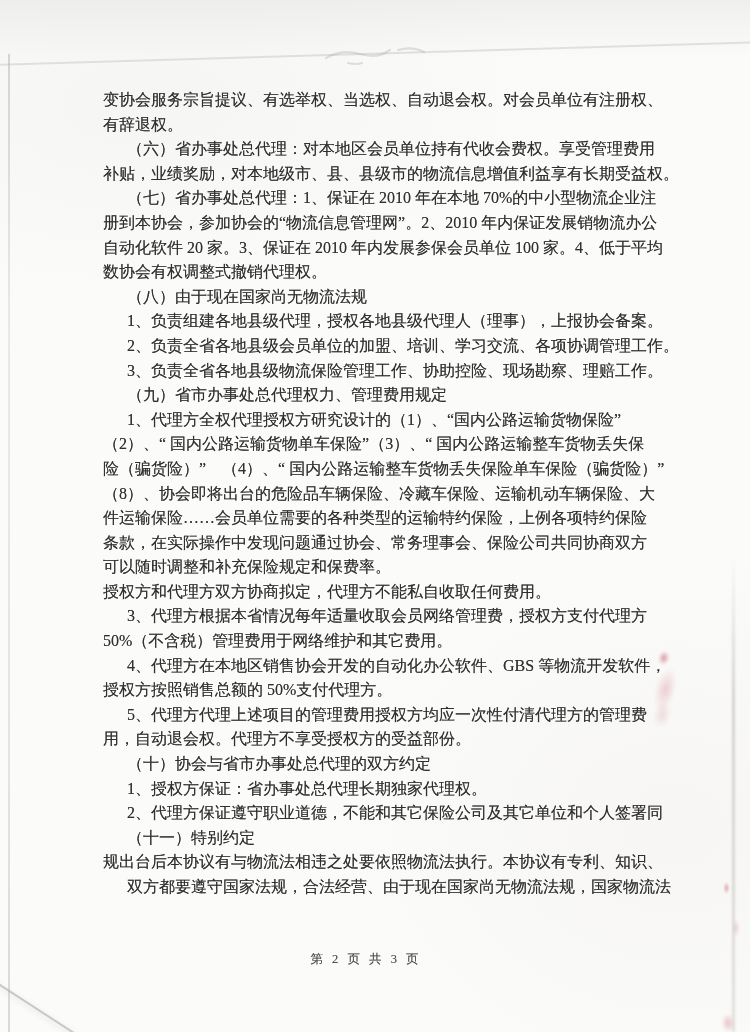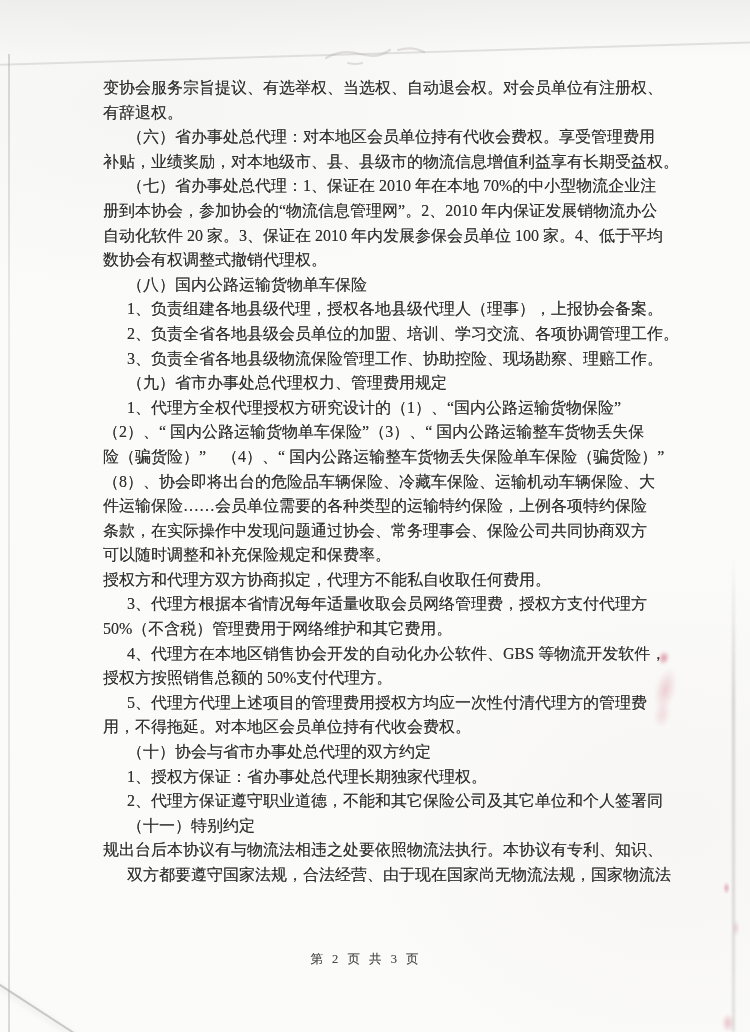--- a/index.html
+++ b/index.html
@@ -59,21 +59,21 @@
   .pink-speck-b {
     position:absolute; left:733px; top:920px; width:6px; height:16px; border-radius:50%;
     background:radial-gradient(rgba(214,140,156,.4), rgba(214,140,156,0) 75%); filter:blur(.8px);
   }
   .pink-smear-c {
     position:absolute; left:722px; top:1014px; width:12px; height:18px; border-radius:50%;
     background:radial-gradient(rgba(210,125,142,.45), rgba(210,125,142,0) 75%); filter:blur(1.2px);
   }
   
   .doc {
-    position:absolute; left:103px; top:76px; width:562px;
+    position:absolute; left:103px; top:88px; width:562px;
     font-size:16px; line-height:24.6px;
     color:var(--ink, #30302e);
     text-shadow:0 0 .5px rgba(45,45,43,.6);
   }
   .doc-line { white-space:pre; }
   .doc-line.indent { padding-left:24px; }
   .footer {
     position:absolute; left:0; top:951px; width:750px;
     text-align:center; transform:translateX(-9px);
     font-size:12.5px; letter-spacing:3px;
@@ -107,39 +107,39 @@
 
   <main class="doc">
       <div class="doc-line">变协会服务宗旨提议、有选举权、当选权、自动退会权。对会员单位有注册权、</div>
       <div class="doc-line">有辞退权。</div>
       <div class="doc-line indent">（六）省办事处总代理：对本地区会员单位持有代收会费权。享受管理费用</div>
       <div class="doc-line">补贴，业绩奖励，对本地级市、县、县级市的物流信息增值利益享有长期受益权。</div>
       <div class="doc-line indent">（七）省办事处总代理：1、保证在 2010 年在本地 70%的中小型物流企业注</div>
       <div class="doc-line">册到本协会，参加协会的“物流信息管理网”。2、2010 年内保证发展销物流办公</div>
       <div class="doc-line">自动化软件 20 家。3、保证在 2010 年内发展参保会员单位 100 家。4、低于平均</div>
       <div class="doc-line">数协会有权调整式撤销代理权。</div>
-      <div class="doc-line indent">（八）国内公路运输货物单车保险</div>
+      <div class="doc-line indent">（八）由于现在国家尚无物流法规</div>
       <div class="doc-line indent">1、负责组建各地县级代理，授权各地县级代理人（理事），上报协会备案。</div>
       <div class="doc-line indent">2、负责全省各地县级会员单位的加盟、培训、学习交流、各项协调管理工作。</div>
       <div class="doc-line indent">3、负责全省各地县级物流保险管理工作、协助控险、现场勘察、理赔工作。</div>
       <div class="doc-line indent">（九）省市办事处总代理权力、管理费用规定</div>
       <div class="doc-line indent">1、代理方全权代理授权方研究设计的（1）、“国内公路运输货物保险”</div>
       <div class="doc-line">（2）、“ 国内公路运输货物单车保险”（3）、“ 国内公路运输整车货物丢失保</div>
       <div class="doc-line">险（骗货险）”　（4）、“ 国内公路运输整车货物丢失保险单车保险（骗货险）”</div>
       <div class="doc-line">（8）、协会即将出台的危险品车辆保险、冷藏车保险、运输机动车辆保险、大</div>
       <div class="doc-line">件运输保险……会员单位需要的各种类型的运输特约保险，上例各项特约保险</div>
       <div class="doc-line">条款，在实际操作中发现问题通过协会、常务理事会、保险公司共同协商双方</div>
       <div class="doc-line">可以随时调整和补充保险规定和保费率。</div>
       <div class="doc-line">授权方和代理方双方协商拟定，代理方不能私自收取任何费用。</div>
       <div class="doc-line indent">3、代理方根据本省情况每年适量收取会员网络管理费，授权方支付代理方</div>
       <div class="doc-line">50%（不含税）管理费用于网络维护和其它费用。</div>
       <div class="doc-line indent">4、代理方在本地区销售协会开发的自动化办公软件、GBS 等物流开发软件，</div>
       <div class="doc-line">授权方按照销售总额的 50%支付代理方。</div>
       <div class="doc-line indent">5、代理方代理上述项目的管理费用授权方均应一次性付清代理方的管理费</div>
-      <div class="doc-line">用，不得拖延。对本地区会员单位持有代收会费权。</div>
+      <div class="doc-line">用，自动退会权。代理方不享受授权方的受益部份。</div>
       <div class="doc-line indent">（十）协会与省市办事处总代理的双方约定</div>
       <div class="doc-line indent">1、授权方保证：省办事处总代理长期独家代理权。</div>
       <div class="doc-line indent">2、代理方保证遵守职业道德，不能和其它保险公司及其它单位和个人签署同</div>
       <div class="doc-line indent">（十一）特别约定</div>
       <div class="doc-line">规出台后本协议有与物流法相违之处要依照物流法执行。本协议有专利、知识、</div>
       <div class="doc-line indent">双方都要遵守国家法规，合法经营、由于现在国家尚无物流法规，国家物流法</div>
     </main>
 
   <div class="footer">第 2 页 共 3 页</div>
 </div>

